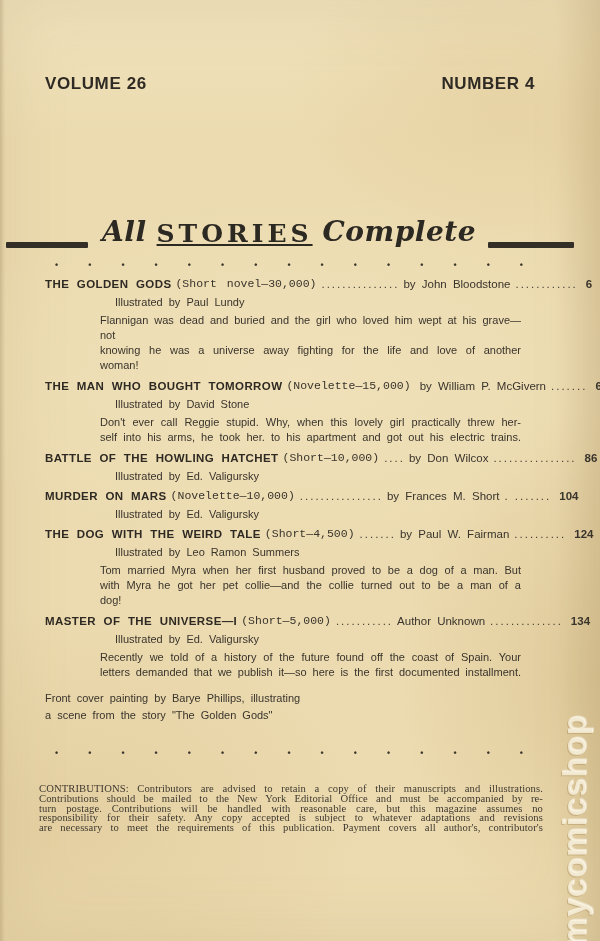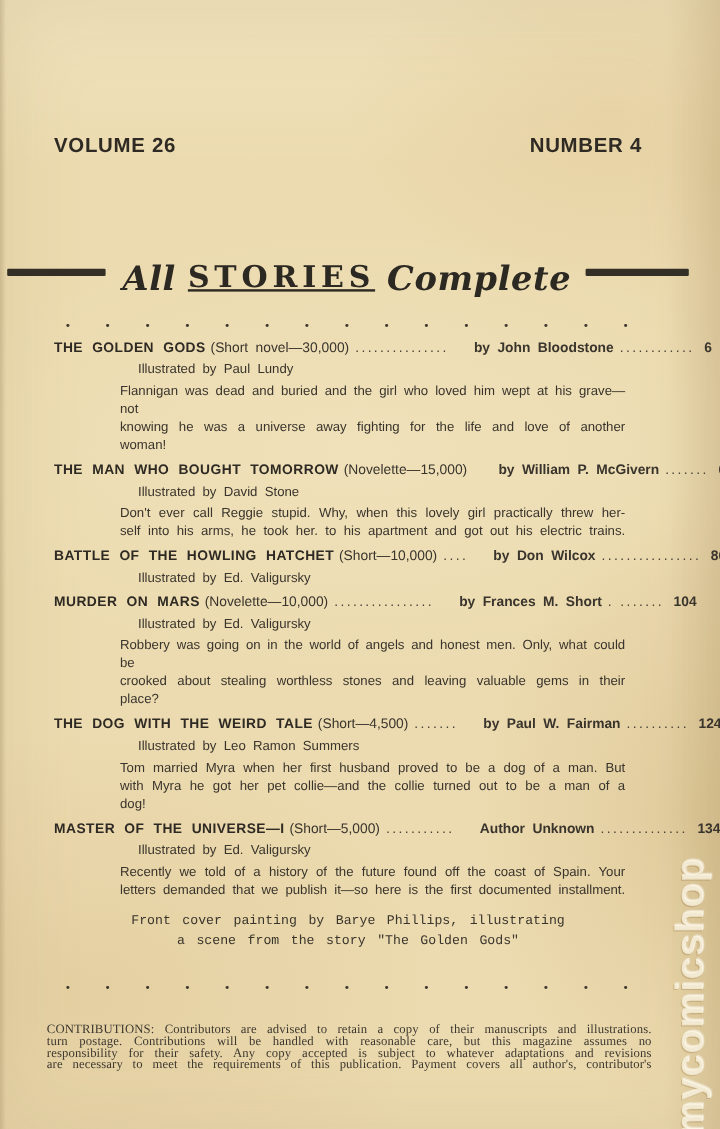--- a/index.html
+++ b/index.html
@@ -8,21 +8,21 @@
     width: 600px;
     height: 941px;
     overflow: hidden;
     font-family: "Liberation Sans", sans-serif;
   }
   .page {
     position: relative;
     width: 600px;
     height: 941px;
     box-sizing: border-box;
-    padding: 112px 65px 0 45px;
+    padding: 74px 65px 0 45px;
     background-color: #ecdbb0;
     background-image:
       radial-gradient(ellipse 320px 220px at 85% 10%, rgba(216,188,132,0.30), transparent 70%),
       radial-gradient(ellipse 420px 320px at 12% 88%, rgba(206,178,124,0.28), transparent 70%),
       radial-gradient(ellipse 260px 380px at 97% 72%, rgba(196,166,110,0.30), transparent 70%),
       radial-gradient(ellipse 500px 250px at 50% 40%, rgba(255,248,224,0.20), transparent 75%),
       linear-gradient(to right, rgba(110,88,52,0.22) 0px, rgba(110,88,52,0.0) 5px),
       linear-gradient(to left, rgba(150,118,68,0.18) 0px, rgba(150,118,68,0.0) 45px),
       linear-gradient(to bottom, rgba(255,249,228,0.22), rgba(255,249,228,0) 140px);
     box-shadow: inset 0 0 70px rgba(152,122,72,0.16);
@@ -33,23 +33,23 @@
     display: flex;
     justify-content: space-between;
     font-weight: bold;
     font-size: 17px;
     letter-spacing: 0.6px;
     color: #2f2b24;
   }
   .header-row .num { margin-right: 0px; }
   
   .banner {
-    margin-top: 84px;
+    margin-top: 116px;
     display: flex;
-    align-items: flex-start;
+    align-items: flex-end;
     justify-content: center;
     height: 38px;
     color: #2c2822;
   }
   .banner .bar {
     height: 6px;
     background: #332f27;
     border-radius: 1px;
     flex: 0 0 auto;
     margin-top: 8px;
@@ -91,23 +91,23 @@
     font-size: 11.5px;
     line-height: 14px;
     white-space: nowrap;
   }
   .e-title {
     font-weight: bold;
     letter-spacing: 0.4px;
     word-spacing: 4px;
     color: #2e2a23;
   }
-  .e-meta { margin-left: 4px; word-spacing: 3px; }
+  .e-meta { margin-left: 4px; word-spacing: 3px; font-family: Liberation Mono, monospace; }
   .e-lead { margin-left: 5px; letter-spacing: 2px; color: #454035; }
-  .e-author { margin-left: 21px; word-spacing: 3px; font-weight: bold; }
+  .e-author { margin-left: 4px; word-spacing: 3px; }
   .e-page {
     margin-left: auto;
     font-weight: bold;
     padding-left: 8px;
   }
   .e-illus {
     margin: 5px 0 0 70px;
     font-size: 11px;
     line-height: 13px;
     word-spacing: 3px;
@@ -118,25 +118,23 @@
     line-height: 15px;
     word-spacing: 2.5px;
   }
   .e-desc .dline {
     text-align: justify;
     text-align-last: justify;
   }
   
   .cover-note {
     margin-top: 10px;
-    text-align: center;
     font-size: 11px;
     line-height: 17px;
     word-spacing: 3px;
-    font-family: Liberation Mono, monospace;
   }
   
   .contrib {
     font-family: "Liberation Serif", serif;
     font-size: 10.6px;
     line-height: 9.8px;
     color: #3e3930;
     margin: 26px -8px 0 -6px;
     word-spacing: 2px;
     letter-spacing: 0.1px;
@@ -230,24 +228,20 @@
     <div class="entry">
       <div class="e-line">
         <span class="e-title">MURDER ON MARS</span>
         <span class="e-meta">(Novelette—10,000)</span>
         <span class="e-lead">................</span>
         <span class="e-author">by Frances M. Short</span>
         <span class="e-lead">. .......</span>
         <span class="e-page">104</span>
       </div>
       <div class="e-illus">Illustrated by Ed. Valigursky</div>
-      <div class="e-desc">
-        <div class="dline">Robbery was going on in the world of angels and honest men. Only, what could be</div>
-        <div class="dline">crooked about stealing worthless stones and leaving valuable gems in their place?</div>
-      </div>
     </div>
 
     <div class="entry">
       <div class="e-line">
         <span class="e-title">THE DOG WITH THE WEIRD TALE</span>
         <span class="e-meta">(Short—4,500)</span>
         <span class="e-lead">.......</span>
         <span class="e-author">by Paul W. Fairman</span>
         <span class="e-lead">..........</span>
         <span class="e-page">124</span>
@@ -279,20 +273,21 @@
 
   <div class="cover-note">
     <div>Front cover painting by Barye Phillips, illustrating</div>
     <div>a scene from the story "The Golden Gods"</div>
   </div>
 
   <div class="dots bottom">• • • • • • • • • • • • • • •</div>
 
   <div class="contrib">
     <div class="cline">CONTRIBUTIONS: Contributors are advised to retain a copy of their manuscripts and illustrations.</div>
+    <div class="cline">Contributions should be mailed to the New York Editorial Office and must be accompanied by re-</div>
     <div class="cline">turn postage. Contributions will be handled with reasonable care, but this magazine assumes no</div>
     <div class="cline">responsibility for their safety. Any copy accepted is subject to whatever adaptations and revisions</div>
     <div class="cline">are necessary to meet the requirements of this publication. Payment covers all author's, contributor's</div>
 
   </div>
 
   <div class="watermark">mycomicshop</div>
 
 </div>
 

